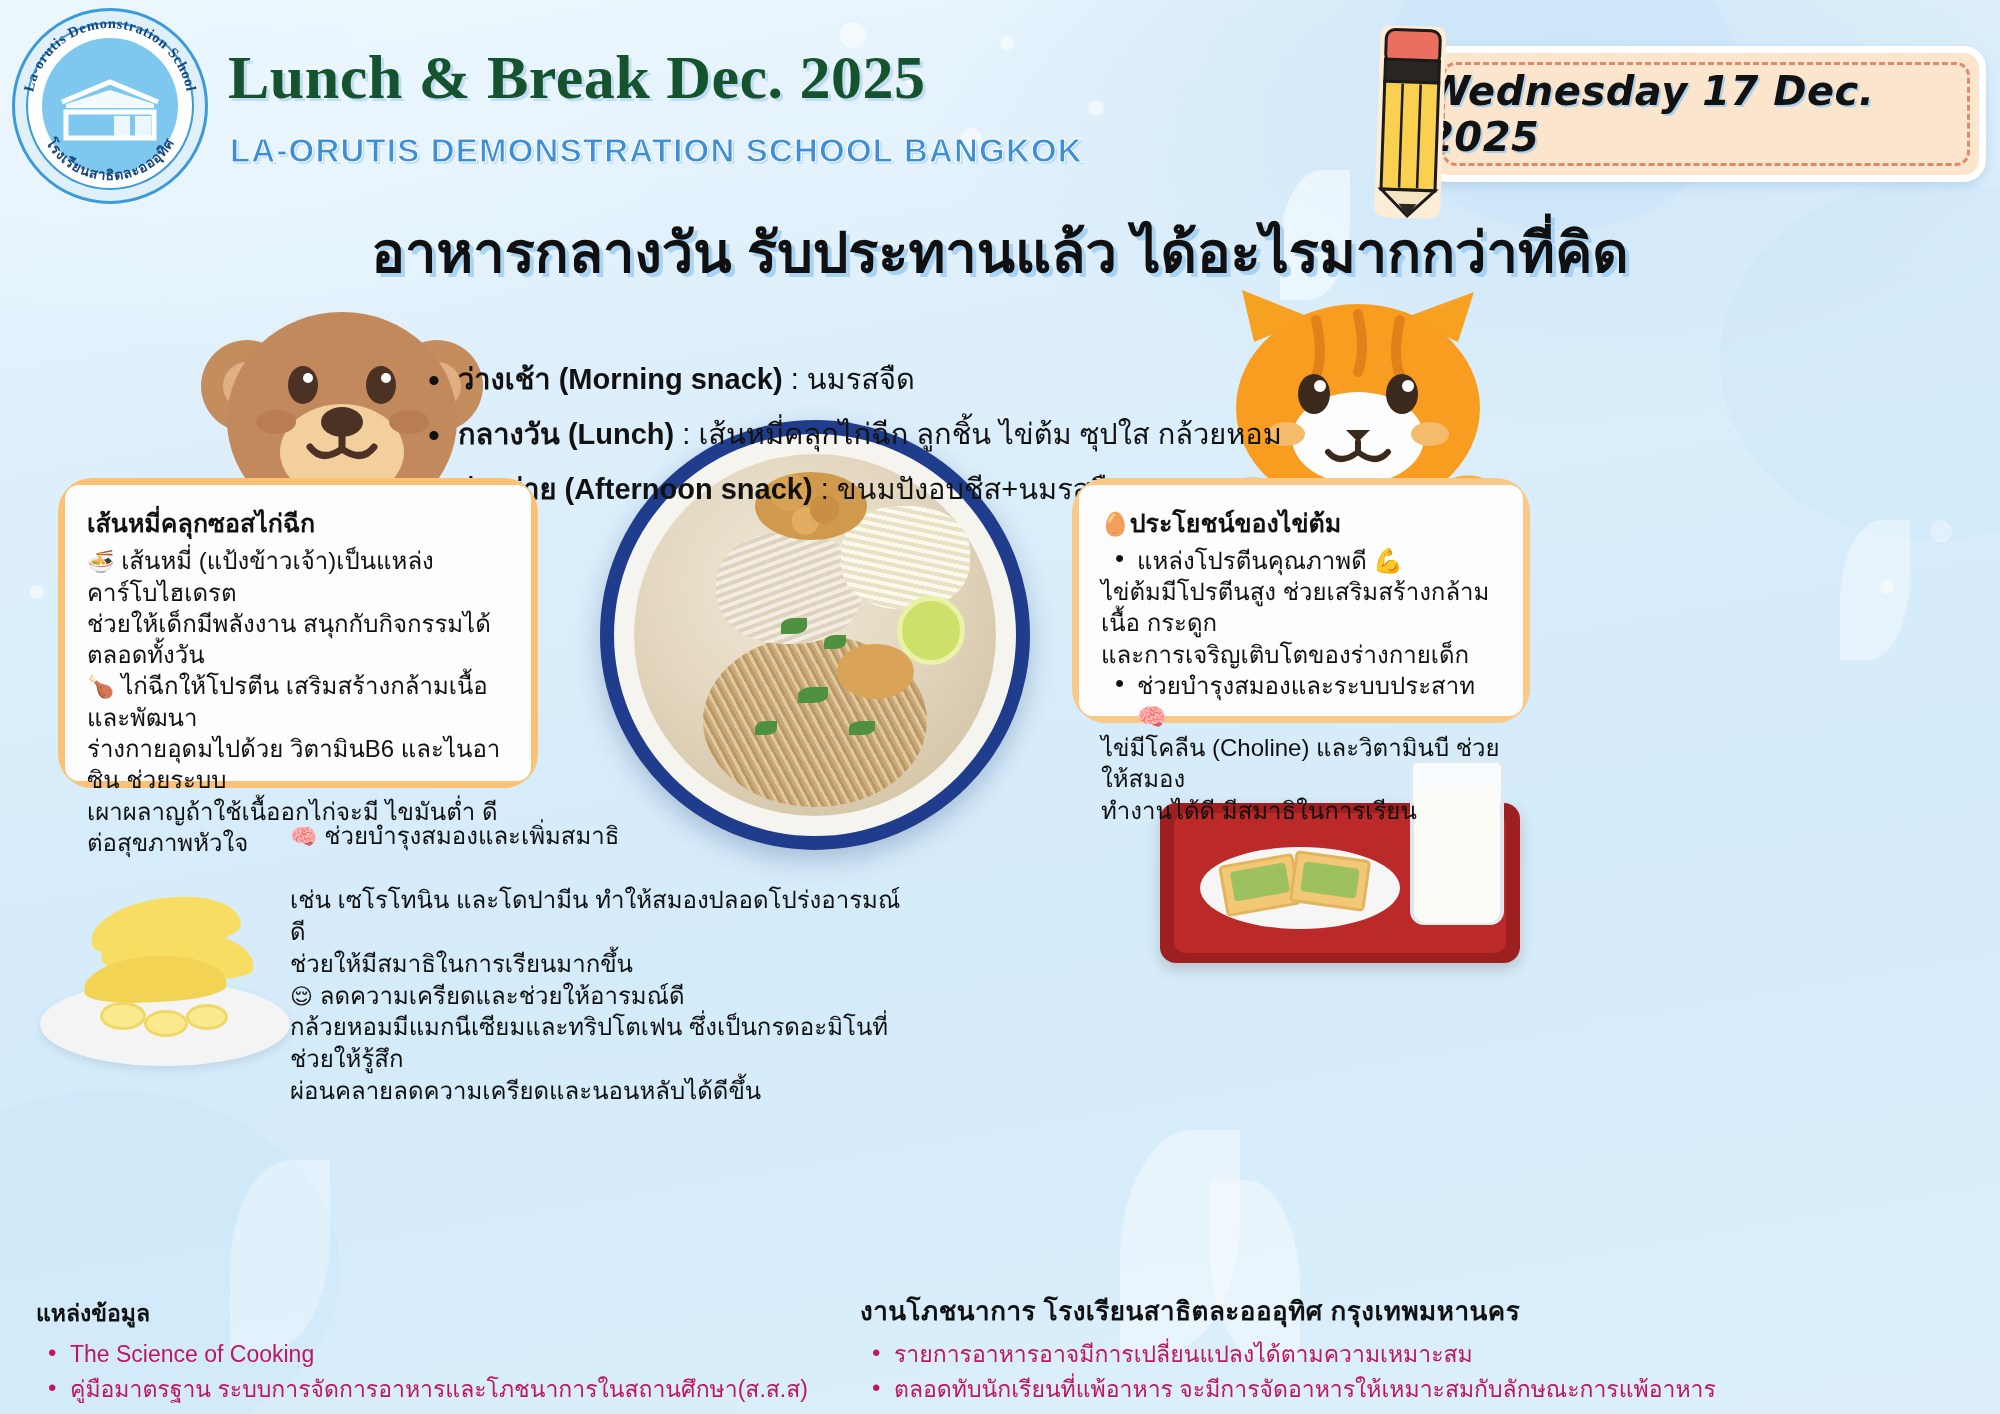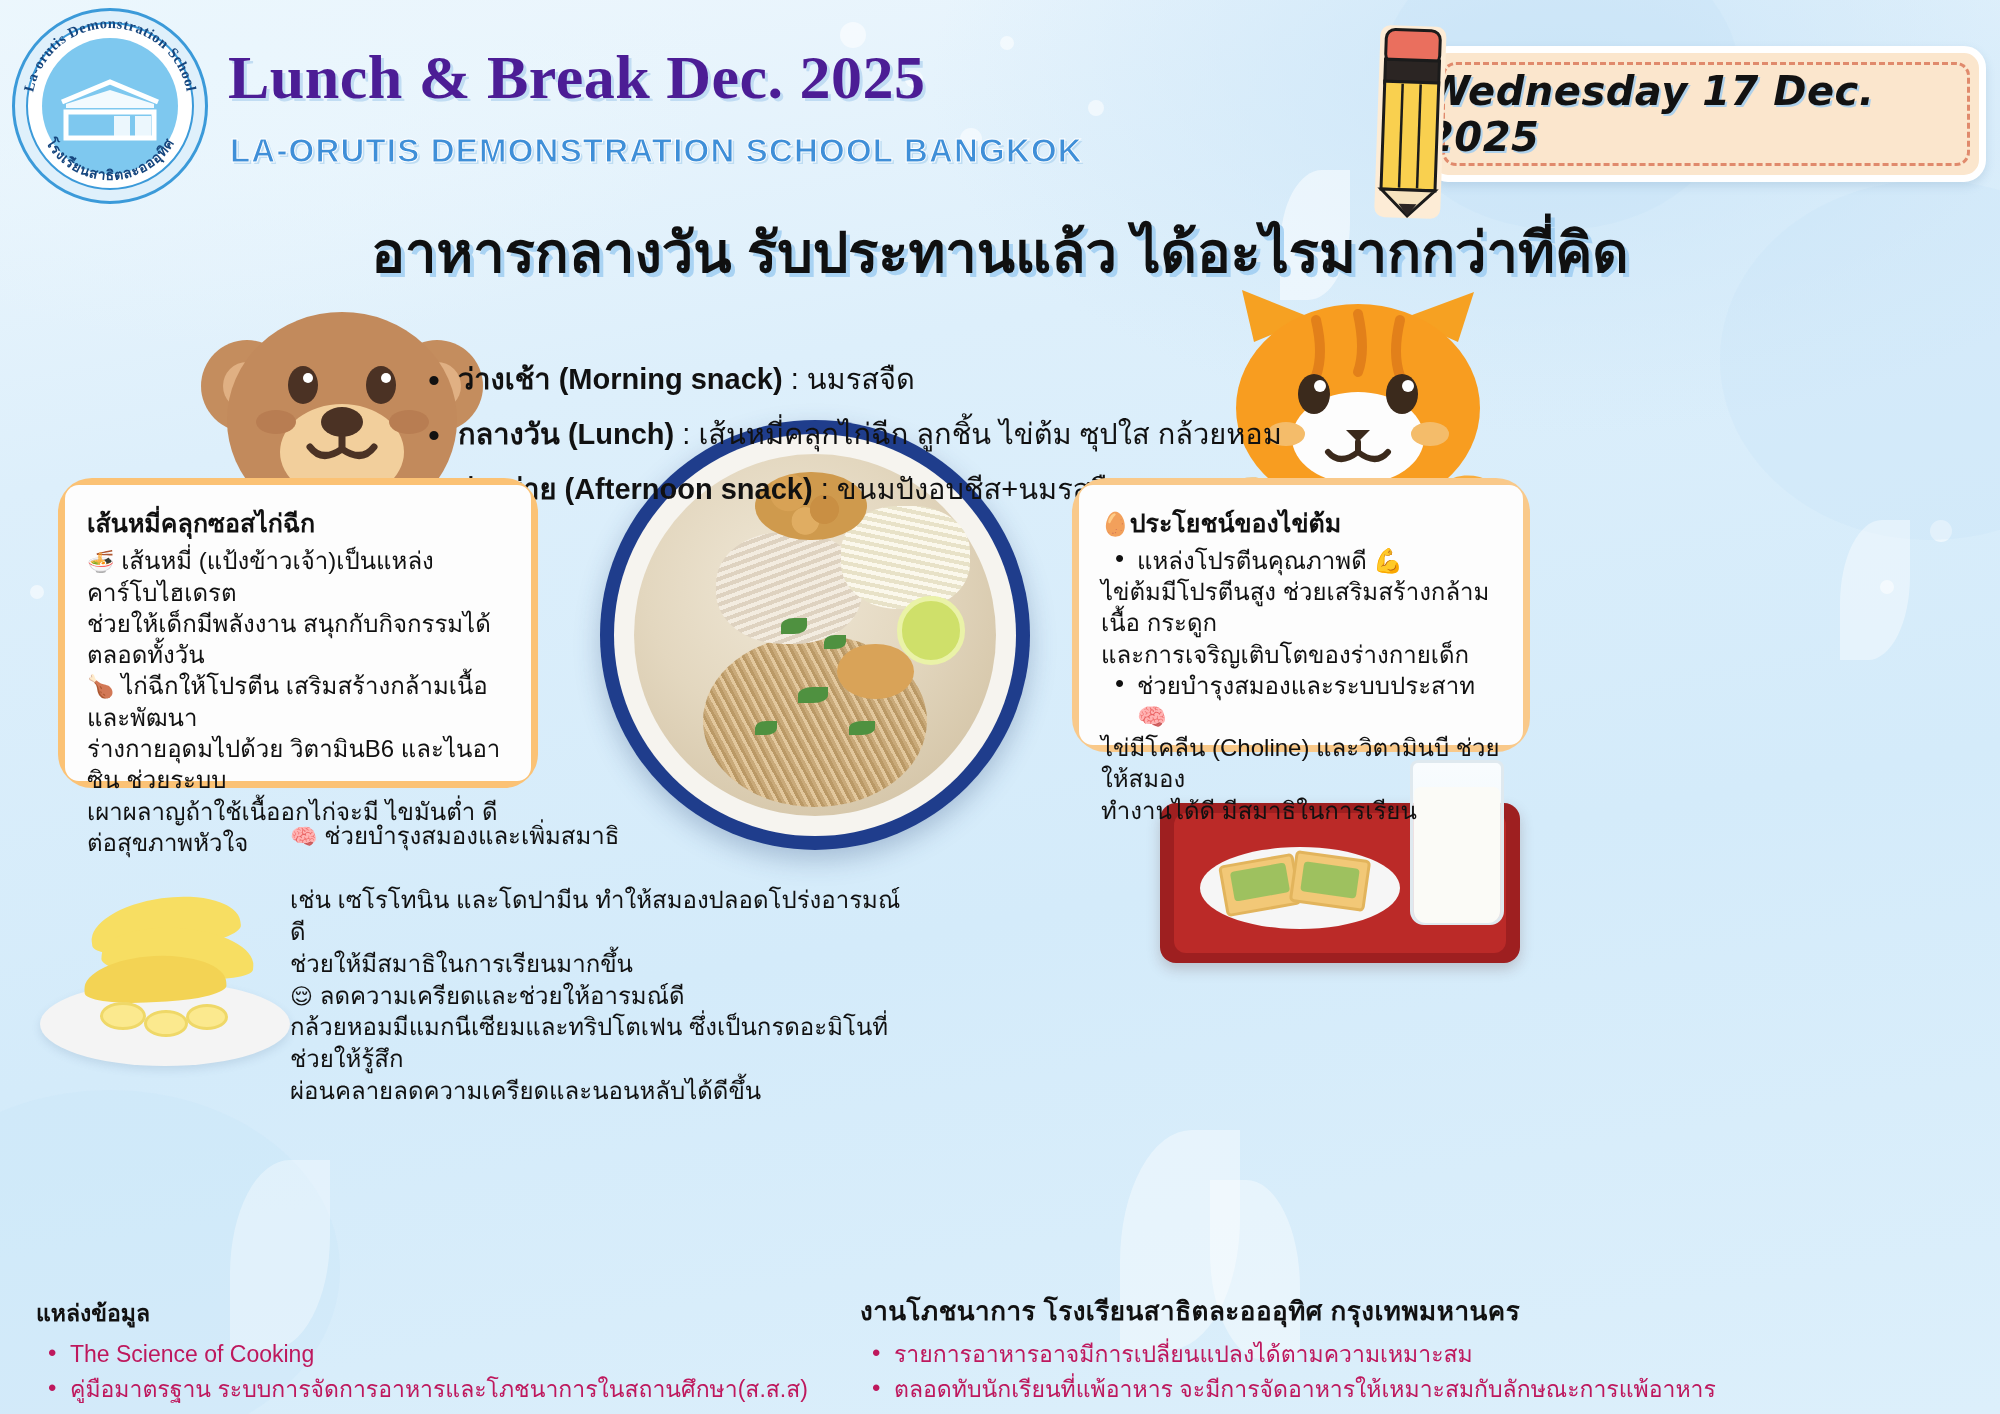--- a/index.html
+++ b/index.html
@@ -31,21 +31,21 @@
   #logo .core { position:absolute; inset:30px; border-radius:50%;
       background:#7ec8ef; }
   #logo .house { position:absolute; left:44px; top:70px; width:108px; height:66px; }
   #logo .circ-text { position:absolute; inset:0; }
   #logo .circ-text text { font-family:"Liberation Serif", serif; font-weight:700;
       font-size:14.5px; fill:#16467e; letter-spacing:.6px; }
   #logo .circ-text .thai { font-family:"Liberation Sans", sans-serif; font-size:14px; }
 
   #title-main { position:absolute; left:228px; top:42px;
       font-family:"Liberation Serif", serif; font-weight:700; font-size:62px;
-      color:#4c1d95; letter-spacing:.5px;
+      color:#14532d; letter-spacing:.5px;
       text-shadow: 3px 3px 0 rgba(160,200,235,.55); }
   #title-sub { position:absolute; left:230px; top:132px;
       font-family:"Liberation Sans", sans-serif; font-weight:700; font-size:33px;
       color:#3f8fd8; letter-spacing:1.2px;
       -webkit-text-stroke:1px #ffffff; text-shadow: 2px 2px 0 rgba(180,215,240,.8); }
 
   
   #date-badge { position:absolute; right:14px; top:46px; width:560px; height:136px; z-index:7; }
   #date-badge .plate { position:absolute; inset:0; background:#fbe6cd;
       border-radius:22px; border:7px solid #ffffff;
@@ -82,21 +82,21 @@
   .card .inner { background:#fdfdfd; border-radius:14px; width:100%; height:100%;
       padding:18px 22px 16px 22px; }
   .card h3 { font-size:25px; font-weight:700; color:#111; margin-bottom:2px; }
   .card p  { font-size:24px; color:#111; line-height:1.30; }
   .card ul { margin:0; padding:0; }
   .card li { list-style:none; position:relative; padding-left:36px;
       font-size:24px; line-height:1.30; color:#111; }
   .card li:before { content:"\2022"; position:absolute; left:14px; top:-3px; font-size:26px; }
 
   #card-left  { left:58px;  top:478px; width:480px; height:310px; }
-  #card-right { left:1072px; top:478px; width:458px; height:274px; }
+  #card-right { left:1072px; top:478px; width:458px; height:245px; }
 
   
   #dish { position:absolute; left:600px; top:420px; width:430px; height:430px; z-index:5; }
   #dish .rimouter { position:absolute; inset:0; border-radius:50%;
       background:#1f3d8c; box-shadow:0 10px 26px rgba(40,70,120,.28); }
   #dish .rimwhite { position:absolute; inset:14px; border-radius:50%; background:#f6f4ef; }
   #dish .bowl { position:absolute; inset:34px; border-radius:50%;
       background: radial-gradient(circle at 42% 36%, #efe7d6 0%, #e3d7bf 45%, #cdbc9c 100%); }
   #dish .noodle { position:absolute; left:24%; top:50%; width:52%; height:40%;
       border-radius:50%;

